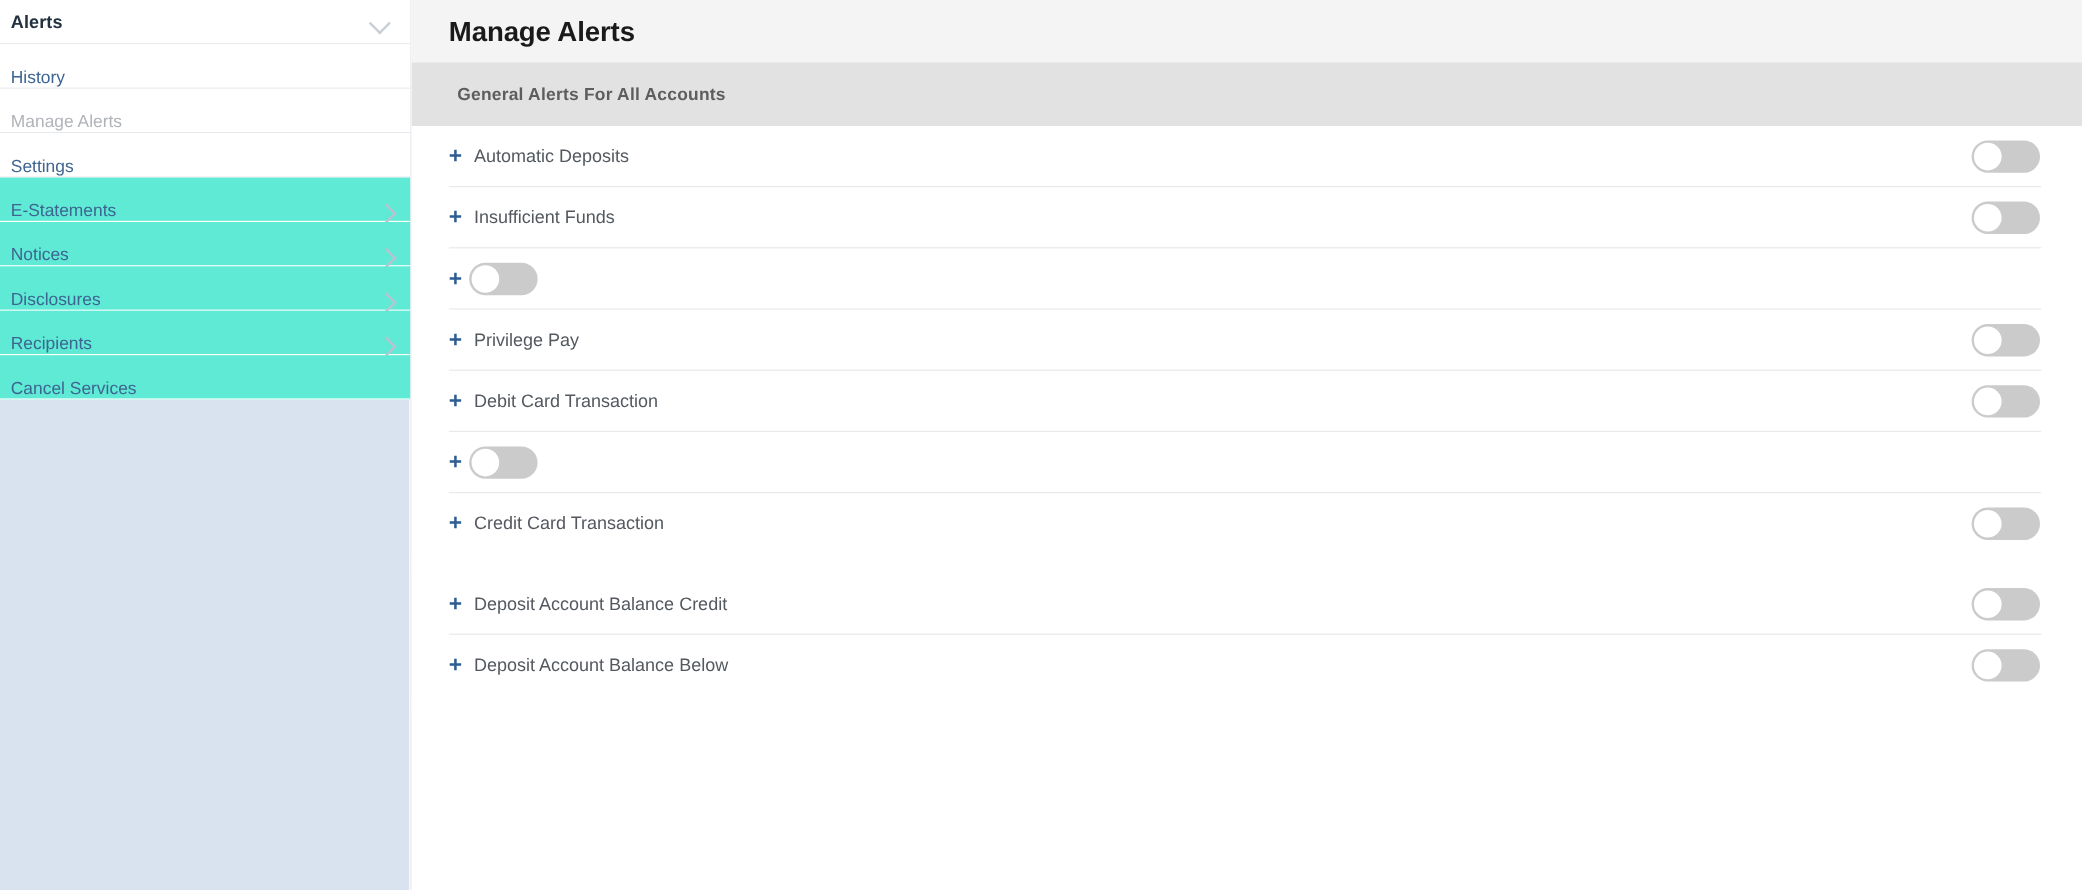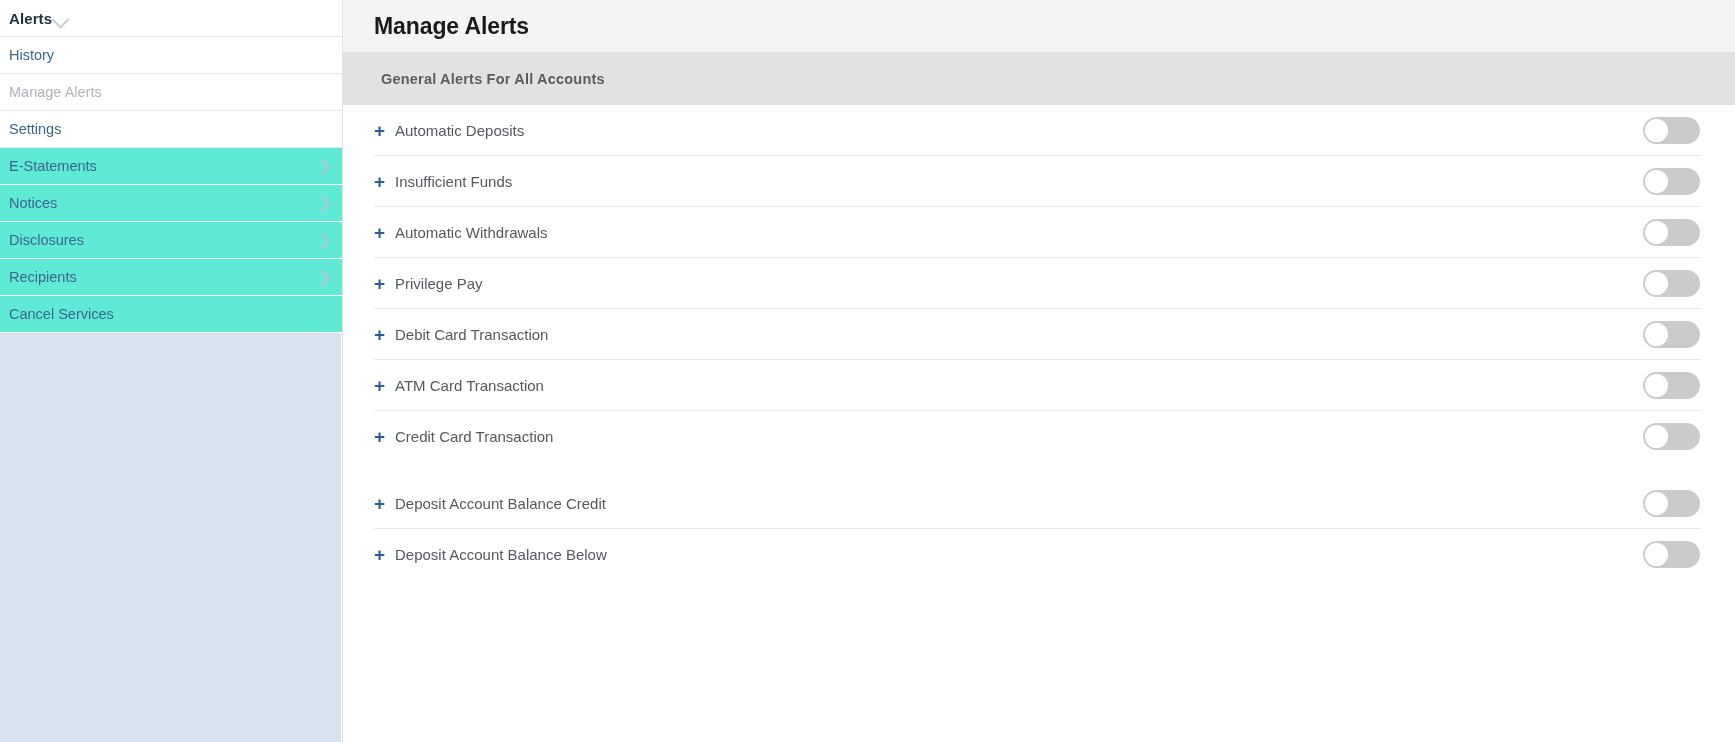--- a/index.html
+++ b/index.html
@@ -30,21 +30,21 @@
   .sidebar-fill {
     position: absolute;
     left: 0; right: 1px;
     top: 330px; bottom: 0;
     background: #d9e3ef;
   }
   .sb-header {
     height: 37px;
     display: flex;
     align-items: center;
-    justify-content: flex-start;
+    justify-content: space-between;
     padding: 0 17px 0 9px;
     background: #ffffff;
     border-bottom: 1px solid #e6e9ed;
     position: relative;
     z-index: 2;
   }
   .sb-header-title {
     font-size: 15px;
     font-weight: bold;
     color: #22303f;
@@ -59,21 +59,21 @@
     position: absolute;
     left: 2px; top: 0px;
     width: 11px; height: 11px;
     border-right: 2px solid #c8cfd6;
     border-bottom: 2px solid #c8cfd6;
     transform: rotate(45deg);
   }
   .sb-item {
     height: 37px;
     display: flex;
-    align-items: center;
+    align-items: flex-end;
     justify-content: space-between;
     padding: 0 14px 0 9px;
     border-bottom: 1px solid #e6e9ed;
     position: relative;
     z-index: 2;
     font-size: 14.5px;
   }
   .sb-item.white { background: #ffffff; }
   .sb-item.blue  { background: #5eead4; border-bottom: 1px solid #ffffff; }
   .sb-label { color: #3d6591; }
@@ -246,42 +246,40 @@
       </div>
       <div class="alert-row">
         <span class="plus-icon">+</span>
         <span class="alert-label">Insufficient Funds</span>
         <span class="toggle">
             <span class="knob"></span>
           </span>
       </div>
       <div class="alert-row">
         <span class="plus-icon">+</span>
-        <span class="alert-label">Automatic Withdrawals</span>
         <span class="toggle">
             <span class="knob"></span>
           </span>
       </div>
       <div class="alert-row">
         <span class="plus-icon">+</span>
         <span class="alert-label">Privilege Pay</span>
         <span class="toggle">
             <span class="knob"></span>
           </span>
       </div>
       <div class="alert-row">
         <span class="plus-icon">+</span>
         <span class="alert-label">Debit Card Transaction</span>
         <span class="toggle">
             <span class="knob"></span>
           </span>
       </div>
       <div class="alert-row">
         <span class="plus-icon">+</span>
-        <span class="alert-label">ATM Card Transaction</span>
         <span class="toggle">
             <span class="knob"></span>
           </span>
       </div>
       <div class="alert-row last">
         <span class="plus-icon">+</span>
         <span class="alert-label">Credit Card Transaction</span>
         <span class="toggle">
             <span class="knob"></span>
           </span>

